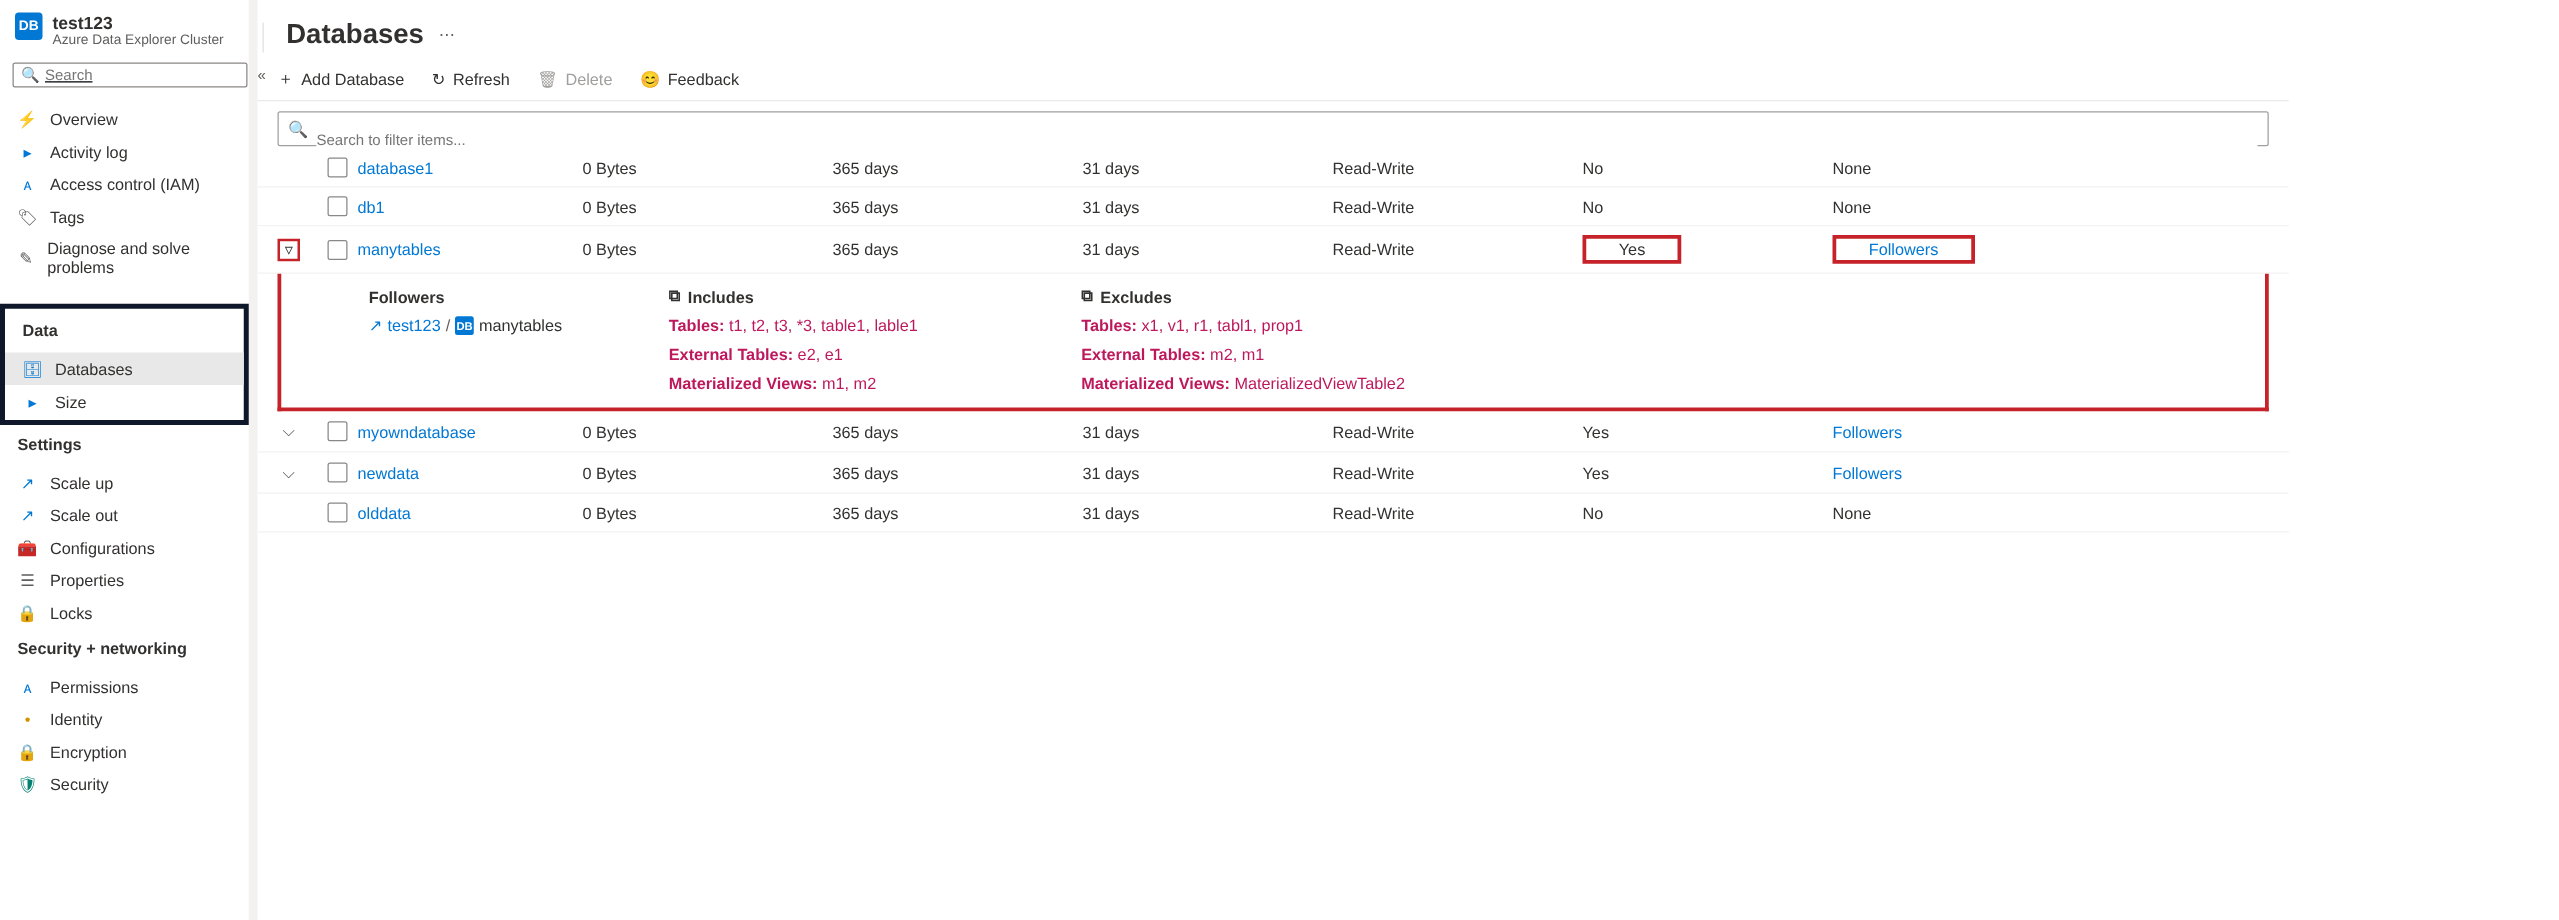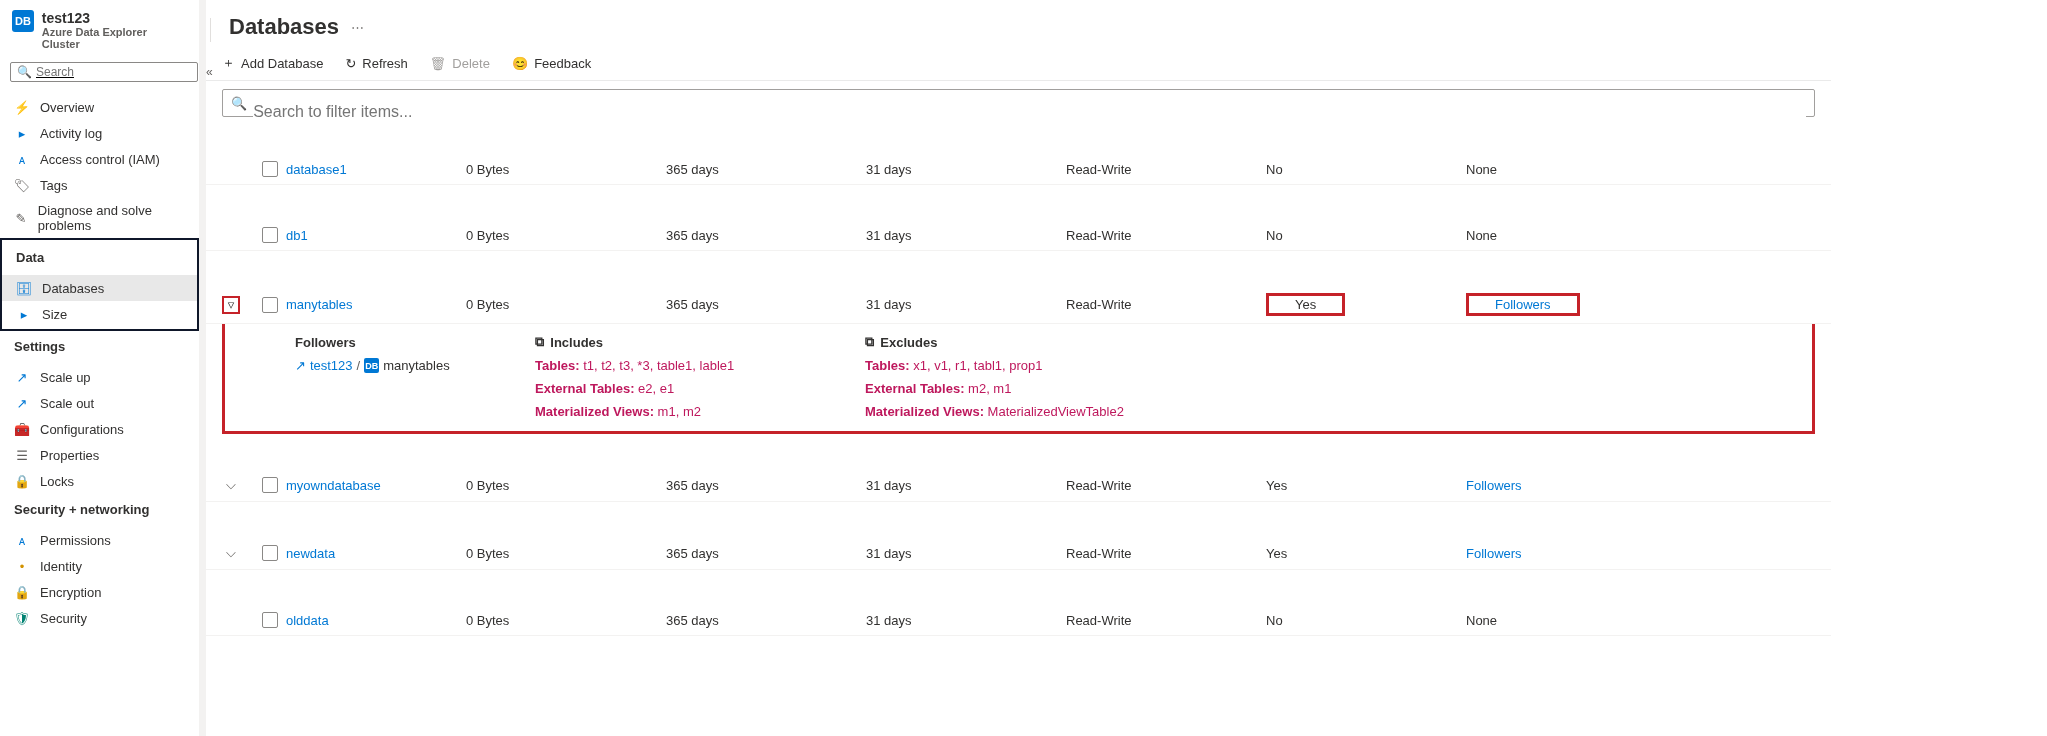--- a/index.html
+++ b/index.html
@@ -3,54 +3,54 @@
 <meta charset="utf-8">
 <style>
   * { box-sizing: border-box; margin: 0; padding: 0; font-family: "Segoe UI", Tahoma, Geneva, Verdana, sans-serif; }
   body { background: #fff; color: #323130; font-size: 13px; }
   .layout { display: flex; width: 1831px; min-height: 736px; border-radius: 16px; }
   
   .sidebar { width: 200px; border-right: 1px solid #f3f2f1; }
   .sidebar-header { display:flex; align-items:flex-start; gap:8px; padding: 10px 12px 6px 12px;}
   .app-icon { width:22px; height:22px; background:#0078d4; color:#fff; border-radius:3px; display:flex; align-items:center; justify-content:center; font-weight:600; font-size:11px; }
   .cluster-name { font-size: 14px; font-weight:600; color:#323130; }
-  .cluster-sub  { font-size: 11px; color:#605e5c;font-weight:bold; }
+  .cluster-sub  { font-size: 11px; color:#605e5c; }
   .search-row { display:flex; align-items:center; padding:6px 10px; gap:6px;}
   .search-box { flex:1; display:flex; align-items:center; border:1px solid #8a8886; border-radius:2px; padding:2px 6px;}
   .search-box input { border:none; outline:none; font-size:12px; flex:1;text-decoration:underline; }
   .search-box .mag { font-size:12px; color:#605e5c; margin-right:4px;}
   .collapse-btn { color:#605e5c; font-size:12px; cursor:pointer; padding:0 2px;}
   .menu { list-style:none; margin-top:6px;}
   .menu-section-label { padding:8px 14px 4px 14px; color:#323130; font-weight:600; font-size:13px;}
   .menu-item { display:flex; align-items:center; gap:10px; padding:5px 14px; cursor:pointer; color:#323130;}
   .menu-item .icon { width:16px; height:16px; display:flex; align-items:center; justify-content:center; font-size:13px;}
-  .section-box { border:2px solid #0f172a; margin-top:0; padding:2px 0 2px 0;}
+  .section-box { border:4px solid #0f172a; margin-top:17px; padding:2px 0 2px 0;}
   .menu-item.selected { background:#e8e8e8;}
   .icon-blue { color:#0078d4;}
   .icon-grey { color:#605e5c;}
   .icon-orange { color:#d29200;}
   .icon-teal { color:#008272;}
 
   
   .content { flex:1; display:flex; flex-direction:column; }
   .divider-v { border-left:1px solid #e1dfdd; margin:6px 10px 0 0; height:24px;}
   .page-head { display:flex; align-items:center; padding:12px 16px 6px 4px; }
   .page-title { font-size:22px; font-weight:600; color:#323130; margin-left:8px;}
   .ellipsis { color:#605e5c; margin-left:12px;}
   .toolbar { display:flex; align-items:center; padding:6px 16px 8px 16px; gap:22px; border-bottom:1px solid #eaeaea;}
   .tb-btn { display:inline-flex; align-items:center; gap:6px; color:#323130; cursor:pointer;}
   .tb-btn.disabled { color:#a19f9d; cursor:default;}
   .tb-icon { font-size:13px;}
   .filter-row { margin:8px 16px 2px 16px;}
   .filter-box { display:flex; align-items:center; border:1px solid #a19f9d; border-radius:2px; padding:3px 8px; width:100%; height:28px;}
-  .filter-box input { border:none; outline:none; font-size:16px; width:100%;margin-top:18px; }
+  .filter-box input { border:none; outline:none; font-size:12px; width:100%;margin-top:18px; }
   .filter-box .mag { color:#605e5c; margin-right:6px;}
   .table-header, .table-row { display:grid; grid-template-columns: 40px 24px 180px 200px 200px 200px 200px 200px 200px; align-items:center; }
   .table-header { border-bottom:1px solid #e1dfdd; padding:10px 16px; font-weight:600; color:#323130;}
-  .table-row { padding:7px 16px; border-bottom:1px solid #f3f2f1;margin-top:35px; }
+  .table-row { padding:7px 16px; border-bottom:1px solid #f3f2f1; }
   .link { color:#0078d4; cursor:pointer;}
   .cb { width:16px; height:16px; border:1px solid #8a8886; border-radius:2px; background:#fff;}
   .expander { width:18px; height:18px; border:1px solid transparent; display:flex; align-items:center; justify-content:center; color:#605e5c; cursor:pointer;}
   .expander.expanded { border:2px solid #c52229; color:#323130;}
   .cell-right-link-box { border:3px solid #c52229; padding:1px 26px; display:inline-block;}
   
   .expand-panel { margin:0 16px; padding:10px 20px 12px 70px; display:grid; grid-template-columns:210px 300px 300px; column-gap:30px; border:3px solid #c52229; border-top: none; row-gap:8px;}
   .panel-col-head { font-weight:600; display:flex; align-items:center; gap:6px;}
   .panel-link { color:#0078d4; display:flex; align-items:center; gap:4px;}
   .panel-sub { color:#be185d;}

